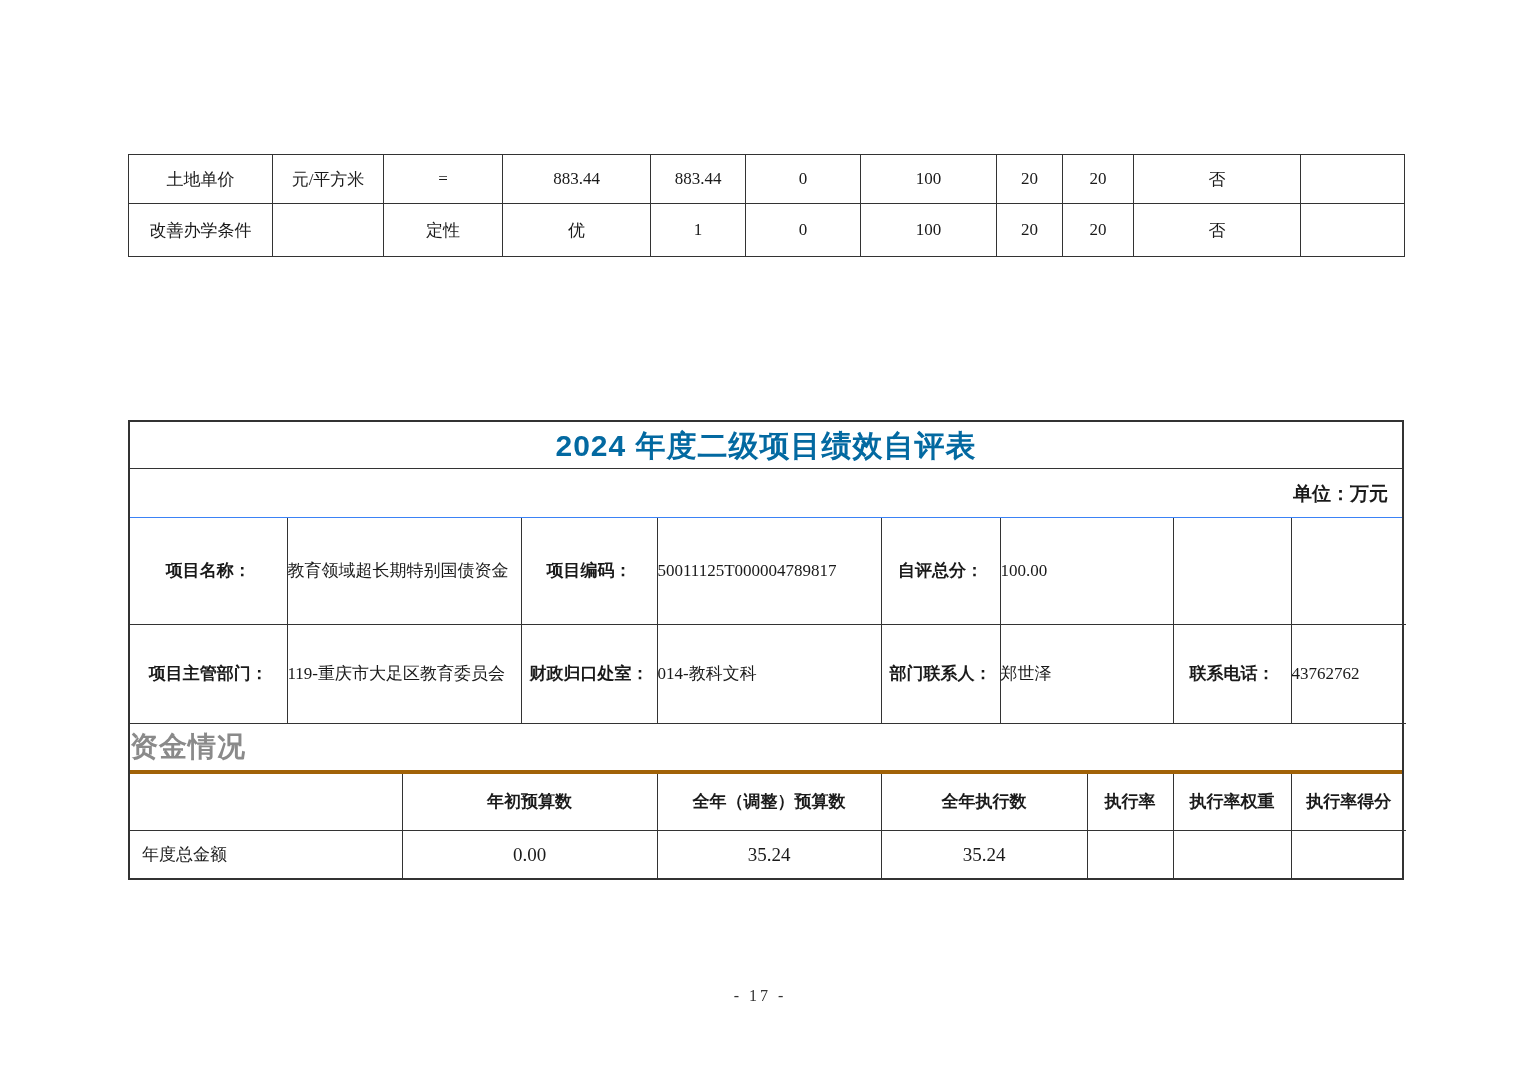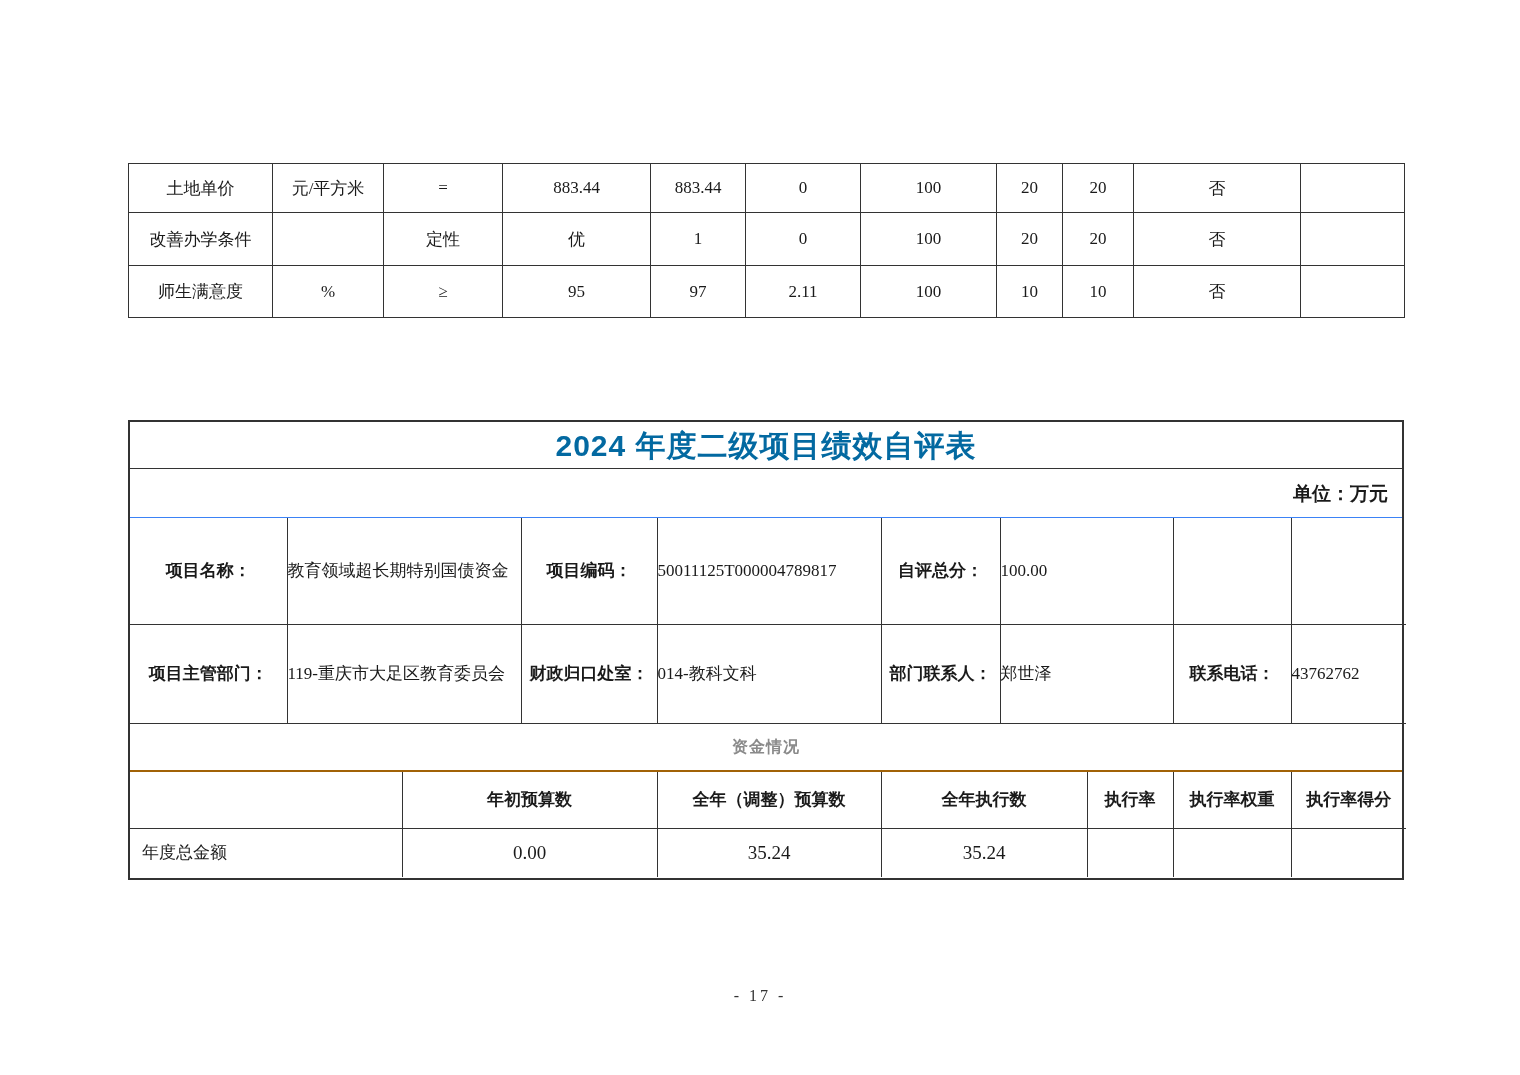--- a/index.html
+++ b/index.html
@@ -7,21 +7,21 @@
     width:1520px; height:1075px;
     background:#ffffff;
     position:relative;
     font-family:"Liberation Serif","DejaVu Serif",serif;
     color:#1a1a1a;
     overflow:hidden;
   }
 
   
   table.t1 {
-    position:absolute; left:128px; top:163px; width:1276px;
+    position:absolute; left:128px; top:154px; width:1276px;
     border-collapse:collapse; table-layout:fixed;
   }
   table.t1 td {
     border:1px solid #333333;
     text-align:center; vertical-align:middle;
     font-size:17px; padding:0;
     overflow:hidden; white-space:nowrap;
   }
   table.t1 tr.r1 { height:49px; }
   table.t1 tr.r2 { height:53px; }
@@ -73,24 +73,23 @@
     white-space:nowrap;
   }
   td.val {
     text-align:left; padding-left:13px; padding-right:6px;
     font-size:17px;
   }
   td.val.wrap { line-height:54px; }
 
   .t2-section {
     height:46px; line-height:46px;
-    border-bottom:2px solid #a16207;
-    text-align:center;
-    font-family:"Liberation Sans","DejaVu Sans",sans-serif;
-    font-weight:bold; font-size:16px;
+    border-bottom:4px solid #a16207;
+    font-family:"Liberation Sans","DejaVu Sans",sans-serif;
+    font-weight:bold; font-size:28px;
     color:#8a8a8a;
     letter-spacing:1px;
   }
   table.t2funds tr.fh { height:57px; }
   table.t2funds tr.fd { height:48px; }
   table.t2funds tr.fh td {
     text-align:center;
     font-family:"Liberation Sans","DejaVu Sans",sans-serif;
     font-weight:bold; font-size:17px;
     white-space:nowrap;
@@ -149,33 +148,20 @@
         <td>定性</td>
         <td>优</td>
         <td>1</td>
         <td>0</td>
         <td>100</td>
         <td>20</td>
         <td>20</td>
         <td>否</td>
         <td></td>
       </tr>
-      <tr class="r3">
-        <td>师生满意度</td>
-        <td>%</td>
-        <td>≥</td>
-        <td>95</td>
-        <td>97</td>
-        <td>2.11</td>
-        <td>100</td>
-        <td>10</td>
-        <td>10</td>
-        <td>否</td>
-        <td></td>
-      </tr>
     </tbody>
   </table>
 
   <div class="t2">
 
     <div class="t2-title">2024 年度二级项目绩效自评表</div>
 
     <div class="t2-unit">单位：万元</div>
 
     <table class="t2info">

